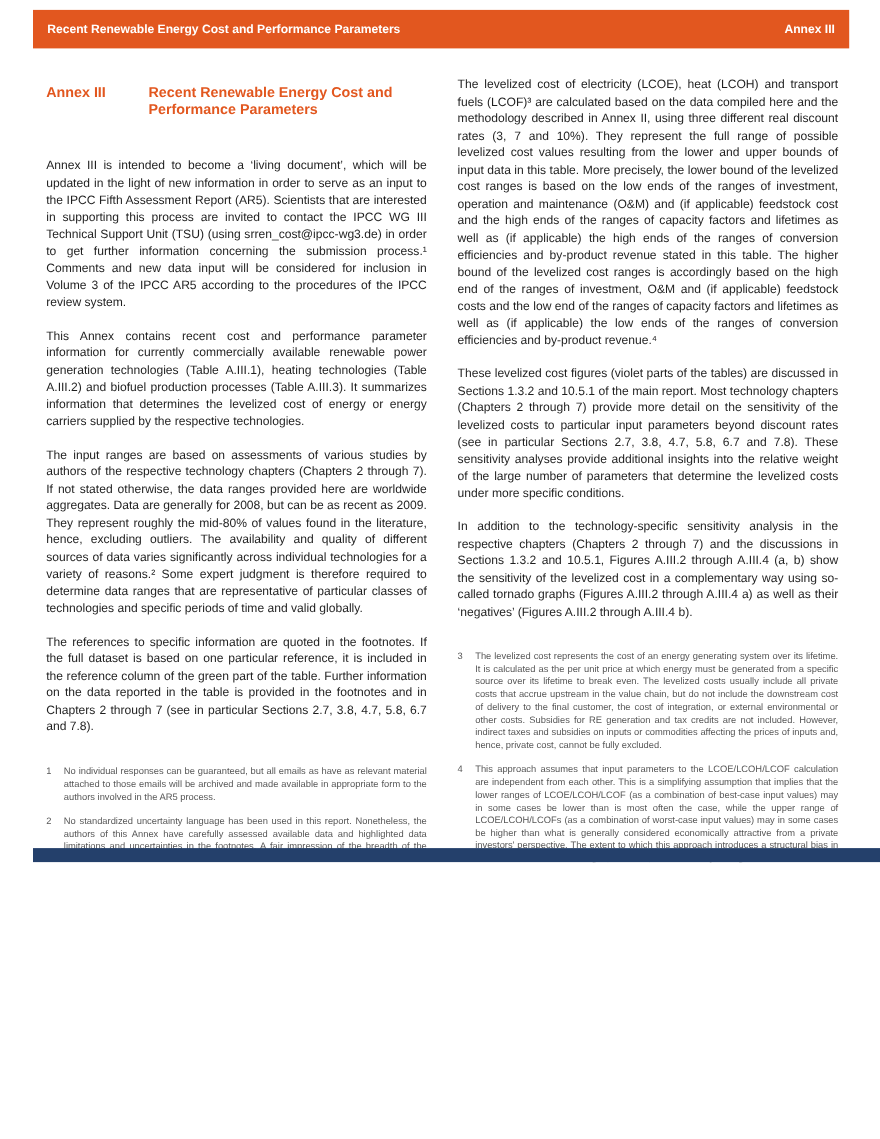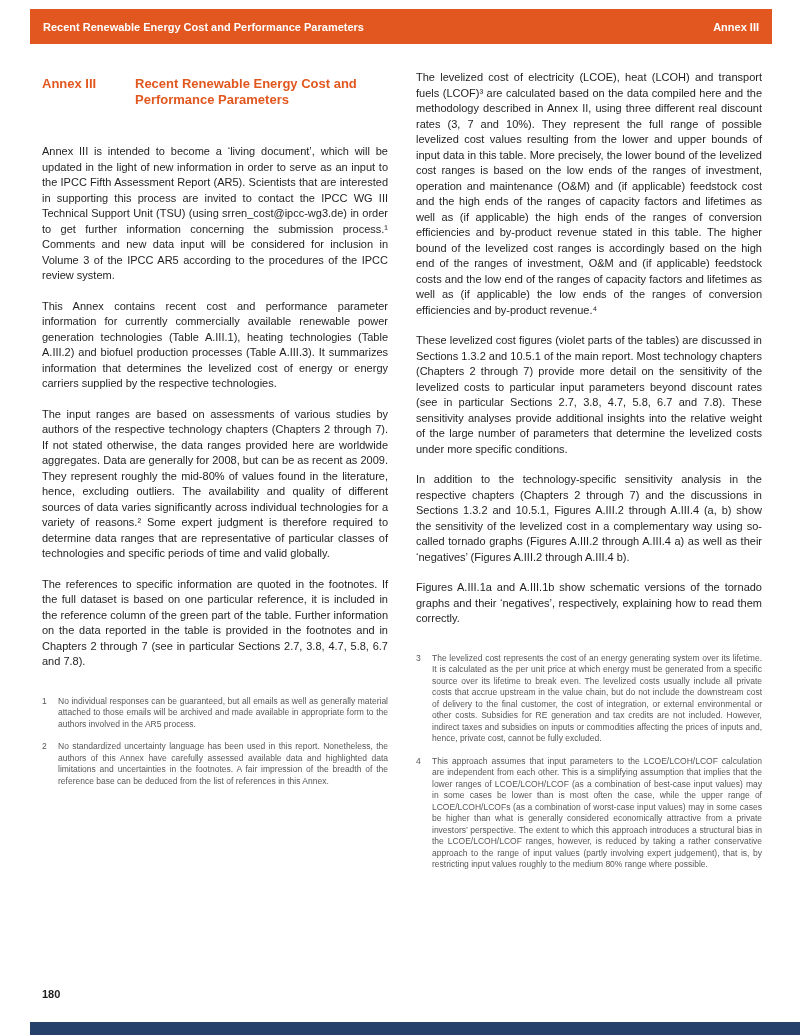--- a/index.html
+++ b/index.html
@@ -4,21 +4,21 @@
 <style>
   html, body {
     margin: 0;
     padding: 0;
     background: #ffffff;
     font-family: "Liberation Sans", sans-serif;
   }
   .page {
     position: relative;
     width: 800px;
-    height: 1035px;
+    height: 784px;
     background: #ffffff;
     overflow: hidden;
   }
   
   .topbar {
     position: absolute;
     top: 9px;
     left: 30px;
     right: 28px;
     height: 35px;
@@ -109,34 +109,33 @@
       </h1>
 
       <p class="body-par">Annex III is intended to become a ‘living document’, which will be updated in the light of new information in order to serve as an input to the IPCC Fifth Assessment Report (AR5). Scientists that are interested in supporting this process are invited to contact the IPCC WG III Technical Support Unit (TSU) (using srren_cost@ipcc-wg3.de) in order to get further information concerning the submission process.¹ Comments and new data input will be considered for inclusion in Volume 3 of the IPCC AR5 according to the procedures of the IPCC review system.</p>
       <p class="body-par">This Annex contains recent cost and performance parameter information for currently commercially available renewable power generation technologies (Table A.III.1), heating technologies (Table A.III.2) and biofuel production processes (Table A.III.3). It summarizes information that determines the levelized cost of energy or energy carriers supplied by the respective technologies.</p>
       <p class="body-par">The input ranges are based on assessments of various studies by authors of the respective technology chapters (Chapters 2 through 7). If not stated otherwise, the data ranges provided here are worldwide aggregates. Data are generally for 2008, but can be as recent as 2009. They represent roughly the mid-80% of values found in the literature, hence, excluding outliers. The availability and quality of different sources of data varies significantly across individual technologies for a variety of reasons.² Some expert judgment is therefore required to determine data ranges that are representative of particular classes of technologies and specific periods of time and valid globally.</p>
       <p class="body-par">The references to specific information are quoted in the footnotes. If the full dataset is based on one particular reference, it is included in the reference column of the green part of the table. Further information on the data reported in the table is provided in the footnotes and in Chapters 2 through 7 (see in particular Sections 2.7, 3.8, 4.7, 5.8, 6.7 and 7.8).</p>
 
       <div class="footnotes">
         <div class="footnote">
           <span class="fn-num">1</span>
-          <span class="fn-text">No individual responses can be guaranteed, but all emails as well as generally material attached to those emails will be archived and made available in appropriate form to the authors involved in the AR5 process.</span>
+          <span class="fn-text">No individual responses can be guaranteed, but all emails as have as relevant material attached to those emails will be archived and made available in appropriate form to the authors involved in the AR5 process.</span>
         </div>
         <div class="footnote">
           <span class="fn-num">2</span>
           <span class="fn-text">No standardized uncertainty language has been used in this report. Nonetheless, the authors of this Annex have carefully assessed available data and highlighted data limitations and uncertainties in the footnotes. A fair impression of the breadth of the reference base can be deduced from the list of references in this Annex.</span>
         </div>
       </div>
     </section>
 
     <section class="col">
       <p class="body-par">The levelized cost of electricity (LCOE), heat (LCOH) and transport fuels (LCOF)³ are calculated based on the data compiled here and the methodology described in Annex II, using three different real discount rates (3, 7 and 10%). They represent the full range of possible levelized cost values resulting from the lower and upper bounds of input data in this table. More precisely, the lower bound of the levelized cost ranges is based on the low ends of the ranges of investment, operation and maintenance (O&amp;M) and (if applicable) feedstock cost and the high ends of the ranges of capacity factors and lifetimes as well as (if applicable) the high ends of the ranges of conversion efficiencies and by-product revenue stated in this table. The higher bound of the levelized cost ranges is accordingly based on the high end of the ranges of investment, O&amp;M and (if applicable) feedstock costs and the low end of the ranges of capacity factors and lifetimes as well as (if applicable) the low ends of the ranges of conversion efficiencies and by-product revenue.⁴</p>
       <p class="body-par">These levelized cost figures (violet parts of the tables) are discussed in Sections 1.3.2 and 10.5.1 of the main report. Most technology chapters (Chapters 2 through 7) provide more detail on the sensitivity of the levelized costs to particular input parameters beyond discount rates (see in particular Sections 2.7, 3.8, 4.7, 5.8, 6.7 and 7.8). These sensitivity analyses provide additional insights into the relative weight of the large number of parameters that determine the levelized costs under more specific conditions.</p>
       <p class="body-par">In addition to the technology-specific sensitivity analysis in the respective chapters (Chapters 2 through 7) and the discussions in Sections 1.3.2 and 10.5.1, Figures A.III.2 through A.III.4 (a, b) show the sensitivity of the levelized cost in a complementary way using so-called tornado graphs (Figures A.III.2 through A.III.4 a) as well as their ‘negatives’ (Figures A.III.2 through A.III.4 b).</p>
-      <p class="body-par">Figures A.III.1a and A.III.1b show schematic versions of the tornado graphs and their ‘negatives’, respectively, explaining how to read them correctly.</p>
 
       <div class="footnotes">
         <div class="footnote">
           <span class="fn-num">3</span>
           <span class="fn-text">The levelized cost represents the cost of an energy generating system over its lifetime. It is calculated as the per unit price at which energy must be generated from a specific source over its lifetime to break even. The levelized costs usually include all private costs that accrue upstream in the value chain, but do not include the downstream cost of delivery to the final customer, the cost of integration, or external environmental or other costs. Subsidies for RE generation and tax credits are not included. However, indirect taxes and subsidies on inputs or commodities affecting the prices of inputs and, hence, private cost, cannot be fully excluded.</span>
         </div>
         <div class="footnote">
           <span class="fn-num">4</span>
           <span class="fn-text">This approach assumes that input parameters to the LCOE/LCOH/LCOF calculation are independent from each other. This is a simplifying assumption that implies that the lower ranges of LCOE/LCOH/LCOF (as a combination of best-case input values) may in some cases be lower than is most often the case, while the upper range of LCOE/LCOH/LCOFs (as a combination of worst-case input values) may in some cases be higher than what is generally considered economically attractive from a private investors’ perspective. The extent to which this approach introduces a structural bias in the LCOE/LCOH/LCOF ranges, however, is reduced by taking a rather conservative approach to the range of input values (partly involving expert judgement), that is, by restricting input values roughly to the medium 80% range where possible.</span>
         </div>

